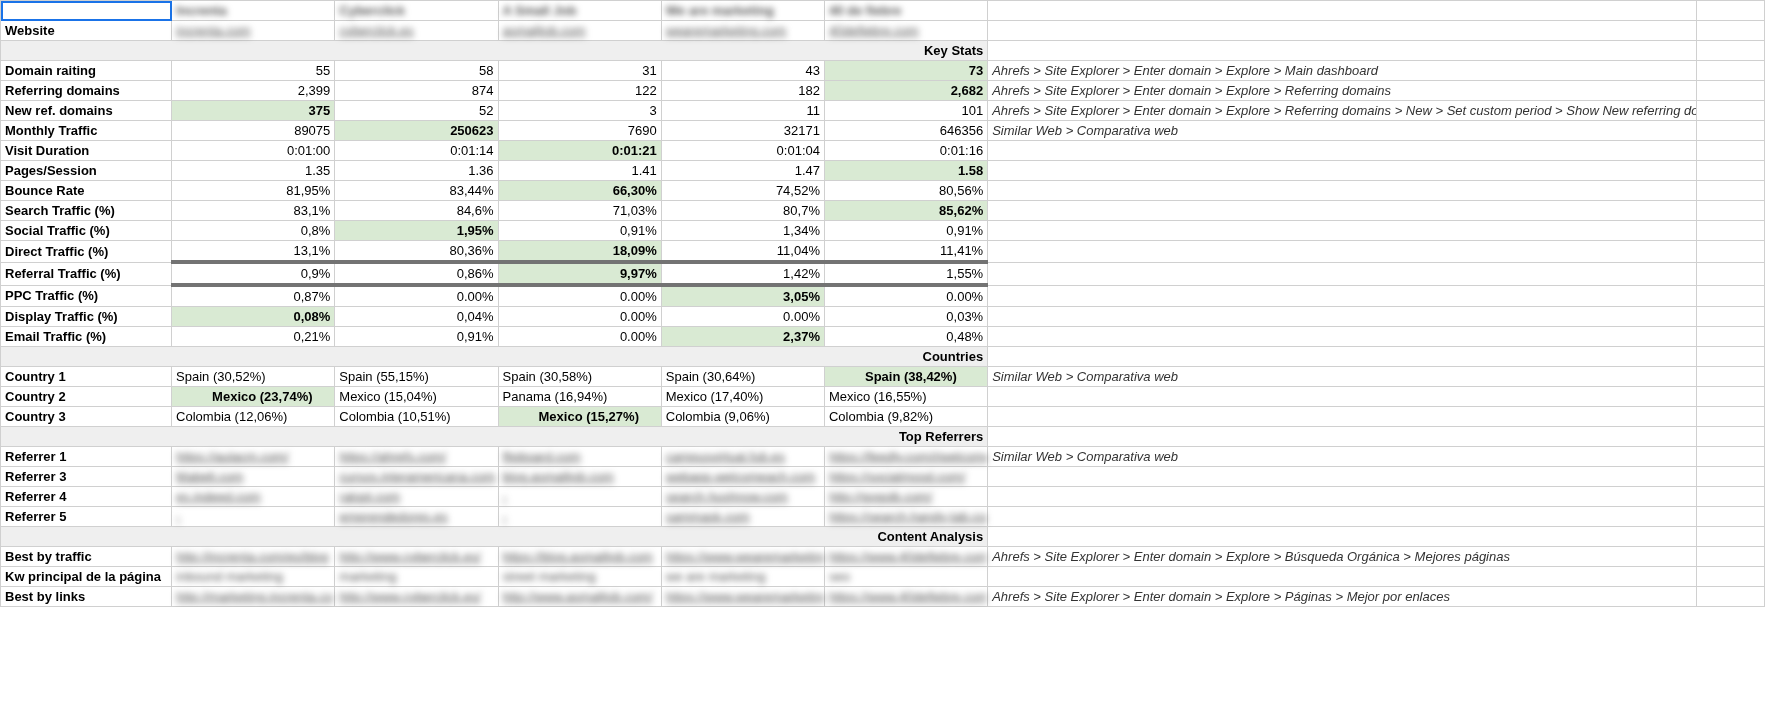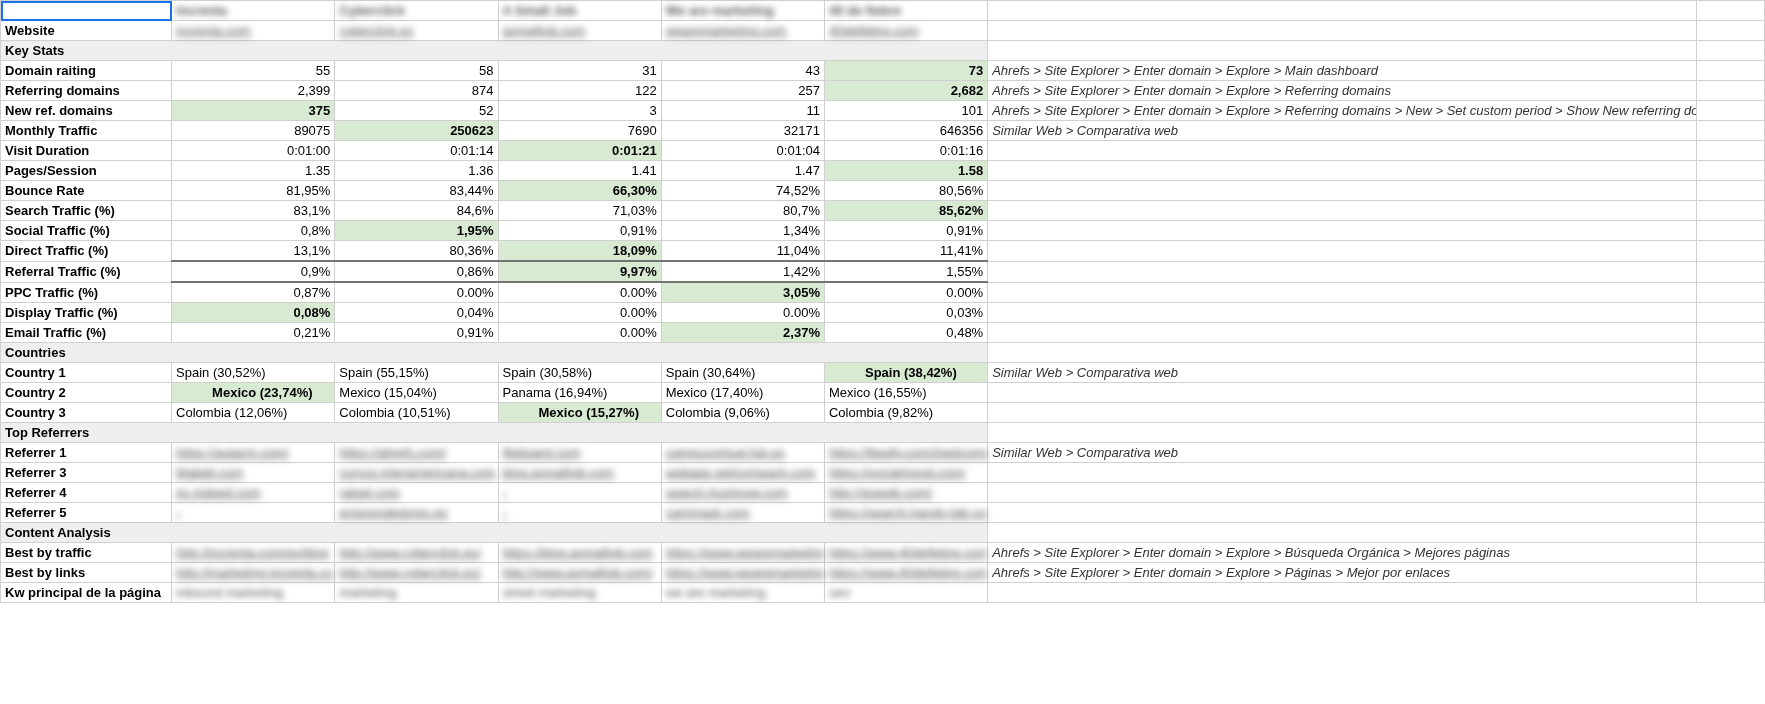--- a/index.html
+++ b/index.html
@@ -28,31 +28,31 @@
   .col-data  { width: 145px; }
   .col-note  { width: 630px; }
   .col-spacer{ width: 60px; }
   .bold { font-weight: bold; }
   .right { text-align: right; }
   .left { text-align: left; }
   .green { background: #d9ead3; padding-left: 40px; }
   .section-header {
     background: #efefef;
     font-weight: bold;
-    text-align: left;
+    text-align: right;
   }
   .italic { font-style: italic; color:#333;margin-left:20px; }
   .link { color: #1155cc; text-decoration: underline; }
   .blur { filter: blur(3px); color:#555; }
   .selected {
     outline: 2px solid #1a73e8;
     outline-offset: -2px;
     background:#fff;
   }
-  .thick-bottom { border-bottom: 2px solid #737373; }
+  .thick-bottom { border-bottom: 4px solid #737373; }
 </style>
 </head>
 <body>
 
 <table>
   <colgroup>
     <col class="col-label">
       <col class="col-data">
       <col class="col-data">
       <col class="col-data">
@@ -95,21 +95,21 @@
         <td class="right">43</td>
         <td class="right green bold">73</td>
         <td class="italic left">Ahrefs &gt; Site Explorer &gt; Enter domain &gt; Explore &gt; Main dashboard</td>
         <td></td>
       </tr>
       <tr>
         <td class="bold left">Referring domains</td>
         <td class="right">2,399</td>
         <td class="right">874</td>
         <td class="right">122</td>
-        <td class="right">257</td>
+        <td class="right">182</td>
         <td class="right green bold">2,682</td>
         <td class="italic left">Ahrefs &gt; Site Explorer &gt; Enter domain &gt; Explore &gt; Referring domains</td>
         <td></td>
       </tr>
       <tr>
         <td class="bold left">New ref. domains</td>
         <td class="right green bold">375</td>
         <td class="right">52</td>
         <td class="right">3</td>
         <td class="right">11</td>
@@ -316,33 +316,33 @@
         <td class="bold left">Best by traffic</td>
         <td class="left link blur">http://increnta.com/es/blog</td>
         <td class="left link blur">http://www.cyberclick.es/</td>
         <td class="left link blur">https://blog.asmalljob.com</td>
         <td class="left link blur">https://www.wearemarketing</td>
         <td class="left link blur">https://www.40defiebre.com</td>
         <td class="italic left">Ahrefs &gt; Site Explorer &gt; Enter domain &gt; Explore &gt; Búsqueda Orgánica &gt; Mejores páginas</td>
         <td></td>
       </tr>
       <tr>
+        <td class="bold left">Kw principal de la página</td>
+        <td class="left blur">inbound marketing</td>
+        <td class="left blur">marketing</td>
+        <td class="left blur">street marketing</td>
+        <td class="left blur">we are marketing</td>
+        <td class="left blur">seo</td>
+        <td class="italic left"></td>
+        <td></td>
+      </tr>
+      <tr>
         <td class="bold left">Best by links</td>
         <td class="left link blur">http://marketing.increnta.co</td>
         <td class="left link blur">http://www.cyberclick.es/</td>
         <td class="left link blur">http://www.asmalljob.com/</td>
         <td class="left link blur">https://www.wearemarketing</td>
         <td class="left link blur">https://www.40defiebre.com</td>
         <td class="italic left">Ahrefs &gt; Site Explorer &gt; Enter domain &gt; Explore &gt; Páginas &gt; Mejor por enlaces</td>
         <td></td>
       </tr>
-      <tr>
-        <td class="bold left">Kw principal de la página</td>
-        <td class="left blur">inbound marketing</td>
-        <td class="left blur">marketing</td>
-        <td class="left blur">street marketing</td>
-        <td class="left blur">we are marketing</td>
-        <td class="left blur">seo</td>
-        <td class="italic left"></td>
-        <td></td>
-      </tr>
     </tbody>
 </table>
 
 </body></html>

